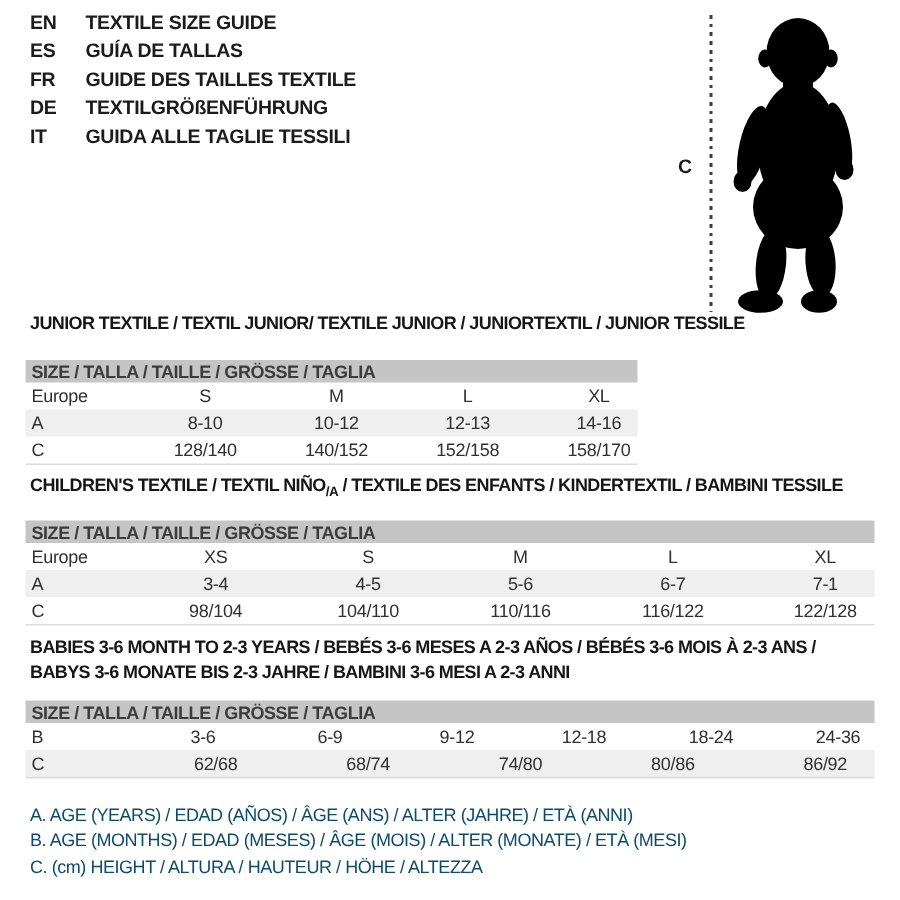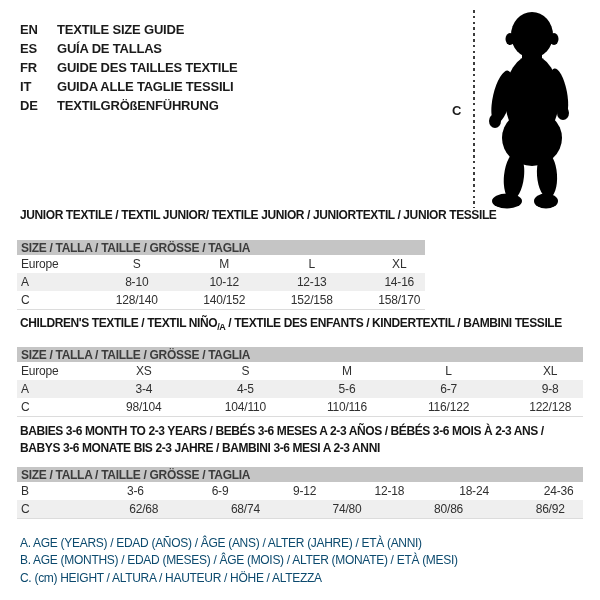--- a/index.html
+++ b/index.html
@@ -1,21 +1,21 @@
 <!DOCTYPE html>
 <html><head>
 <meta charset="utf-8">
 <style>
   * { box-sizing: border-box; margin: 0; padding: 0; }
   html, body { width: 600px; height: 600px; background: #ffffff; }
   body { font-family: "Liberation Sans", "DejaVu Sans", sans-serif; }
   .canvas { position: relative; width: 600px; height: 600px; overflow: hidden; background: #fff; }
 
   
-  .lang-block { position: absolute; left: 20px; top: 20px; }
+  .lang-block { position: absolute; left: 20px; top: 5px; }
   .lang-row { display: flex; height: 19px; align-items: center;
               font-weight: bold; font-size: 13px; color: #1b1b1b; letter-spacing: -0.2px; }
   .lang-code { width: 37px; }
   .lang-label { white-space: nowrap; }
 
   
   .measure-line { position: absolute; left: 473px; top: 10px; width: 2px; height: 198px;
                   background-image: repeating-linear-gradient(to bottom, #3c3c3c 0 2.5px, transparent 2.5px 5.8px); }
   .measure-label { position: absolute; left: 452px; top: 103px;
                    font-weight: bold; font-size: 13px; color: #1b1b1b; }
@@ -58,26 +58,26 @@
     </div>
     <div class="lang-row">
       <span class="lang-code">ES</span>
       <span class="lang-label">GUÍA DE TALLAS</span>
     </div>
     <div class="lang-row">
       <span class="lang-code">FR</span>
       <span class="lang-label">GUIDE DES TAILLES TEXTILE</span>
     </div>
     <div class="lang-row">
+      <span class="lang-code">DE</span>
+      <span class="lang-label">TEXTILGRÖßENFÜHRUNG</span>
+    </div>
+    <div class="lang-row">
       <span class="lang-code">IT</span>
       <span class="lang-label">GUIDA ALLE TAGLIE TESSILI</span>
-    </div>
-    <div class="lang-row">
-      <span class="lang-code">DE</span>
-      <span class="lang-label">TEXTILGRÖßENFÜHRUNG</span>
     </div>
   </div>
 
   <div class="measure-line"></div>
   <span class="measure-label">C</span>
   <svg class="baby-svg" width="95" height="205" viewBox="0 0 95 205" fill="#000000" xmlns="http://www.w3.org/2000/svg">
     <ellipse cx="47" cy="27" rx="21" ry="23"></ellipse>
     <ellipse cx="25" cy="31" rx="4.5" ry="6"></ellipse>
     <ellipse cx="69" cy="31" rx="4.5" ry="6"></ellipse>
     <rect x="37" y="44" width="20" height="14"></rect>
@@ -131,21 +131,21 @@
       <span class="val">M</span>
       <span class="val">L</span>
       <span class="val">XL</span>
     </div>
     <div class="trow shaded">
       <span class="lbl">A</span>
       <span class="val">3-4</span>
       <span class="val">4-5</span>
       <span class="val">5-6</span>
       <span class="val">6-7</span>
-      <span class="val">9-8</span>
+      <span class="val">7-1</span>
     </div>
     <div class="trow">
       <span class="lbl">C</span>
       <span class="val">98/104</span>
       <span class="val">104/110</span>
       <span class="val">110/116</span>
       <span class="val">116/122</span>
       <span class="val">122/128</span>
     </div>
   </div>

